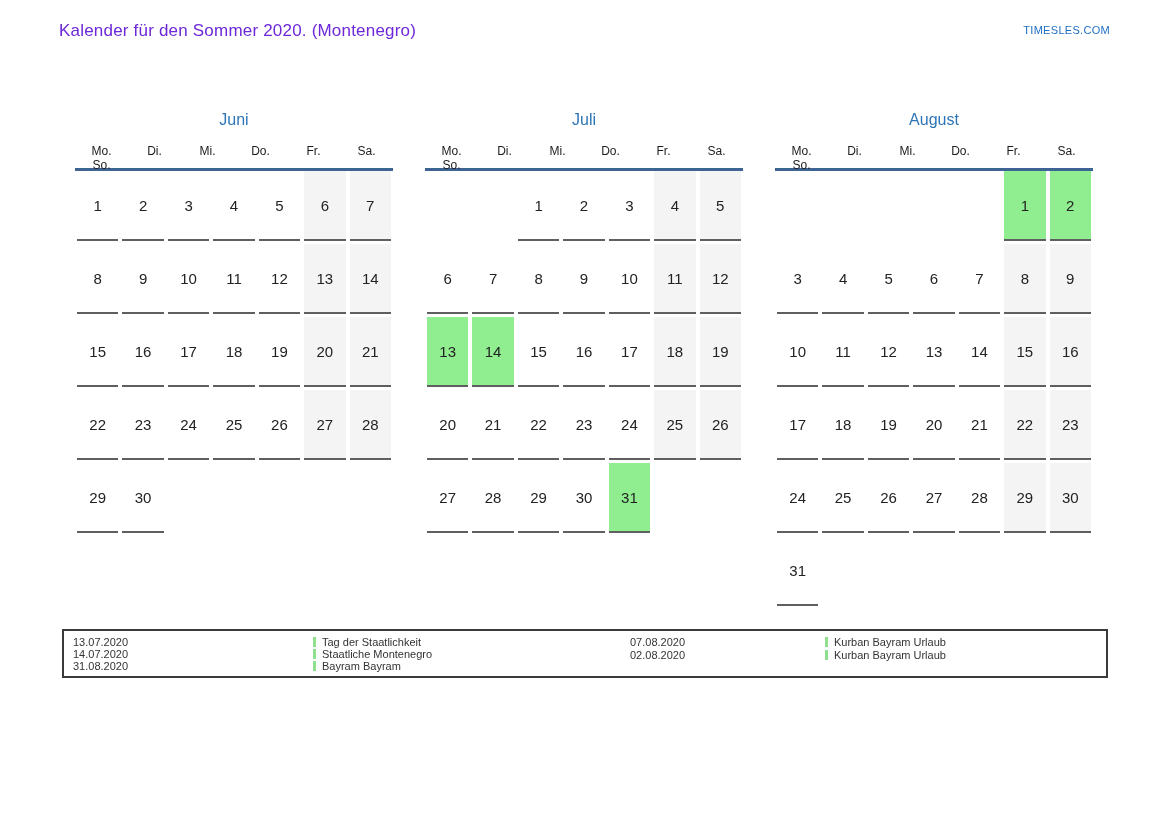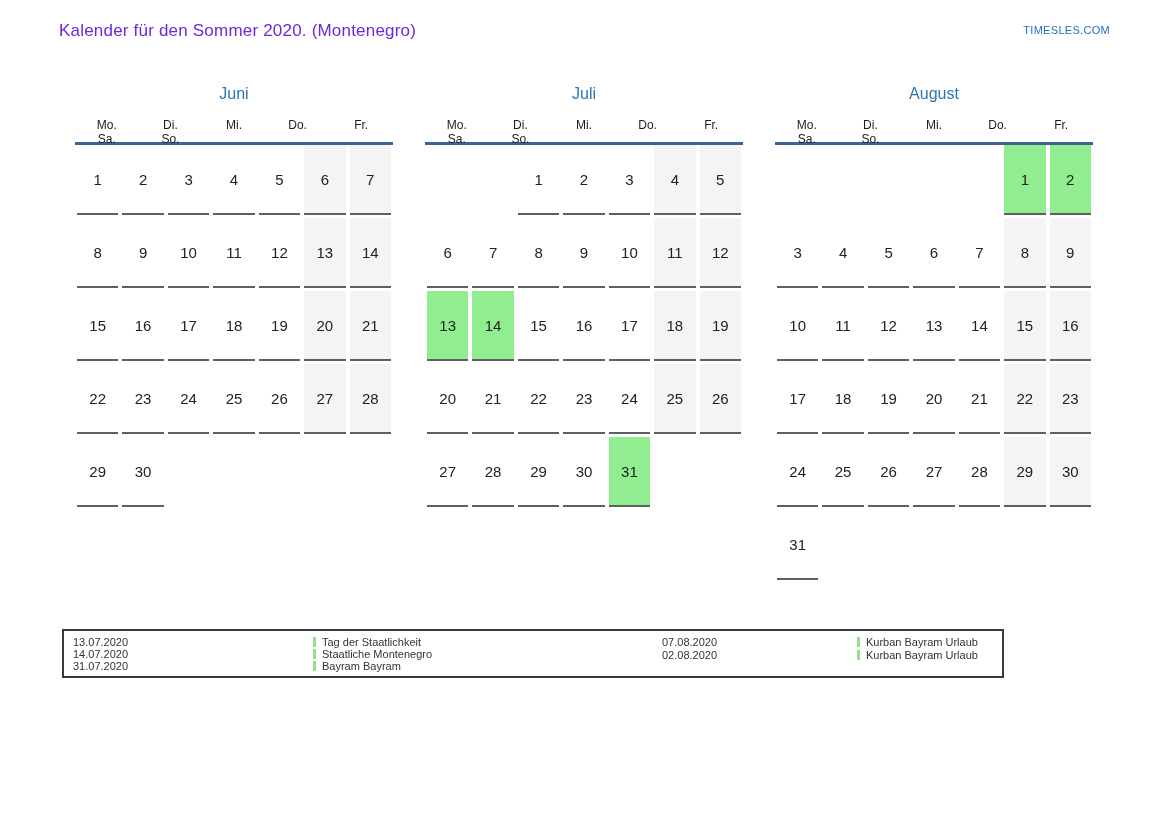--- a/index.html
+++ b/index.html
@@ -43,26 +43,27 @@
     gap: 32px;
   }
   .cal {
     width: 318px;
   }
   .cal-title {
     height: 20px;
     text-align: center;
     font-size: 16px;
     color: #2e75b6;
+    margin-top: 26px;
   }
   .weekdays {
     margin-top: 13px;
     height: 22px;
     display: grid;
-    grid-template-columns: repeat(5, 1fr);
+    grid-template-columns: repeat(6, 1fr);
     align-items: center;
   }
   .weekday {
     text-align: center;
     font-size: 12px;
     color: #1c1c1c;
   }
   .headline {
     height: 3px;
     background: #3e6494;
@@ -84,29 +85,28 @@
     border-bottom: 2px solid #5f5f5f;
   }
   .cell.t-weekend { background: #f4f4f4; }
   .cell.t-holiday { background: #90ee90; }
   .cell.t-empty   { border-bottom: none; background: transparent; }
   
   .legend {
     position: absolute;
     left: 62px;
     top: 629px;
-    width: 942px;
+    width: 1046px;
     height: 49px;
     box-sizing: border-box;
     border: 2px solid #3a3a3a;
     display: flex;
     padding: 5px 0 8px 9px;
     font-size: 11px;
     color: #333333;
-    gap: 32px;
   }
   .legend-col { display: flex; flex-direction: column; }
   .legend-col.col-a { width: 557px; }
   .legend-entry {
     display: flex;
     align-items: center;
     height: 12.4px;
   }
   .col-a .legend-date { width: 240px; }
   .col-b .legend-date { width: 195px; }
@@ -315,21 +315,21 @@
           <div class="legend-date">13.07.2020</div>
           <div class="legend-bar"></div>
           <div class="legend-label">Tag der Staatlichkeit</div>
         </div>
         <div class="legend-entry">
           <div class="legend-date">14.07.2020</div>
           <div class="legend-bar"></div>
           <div class="legend-label">Staatliche Montenegro</div>
         </div>
         <div class="legend-entry">
-          <div class="legend-date">31.07.2020</div>
+          <div class="legend-date">31.08.2020</div>
           <div class="legend-bar"></div>
           <div class="legend-label">Bayram Bayram</div>
         </div>
       </div>
       <div class="legend-col col-b">
         <div class="legend-entry">
           <div class="legend-date">07.08.2020</div>
           <div class="legend-bar"></div>
           <div class="legend-label">Kurban Bayram Urlaub</div>
         </div>

